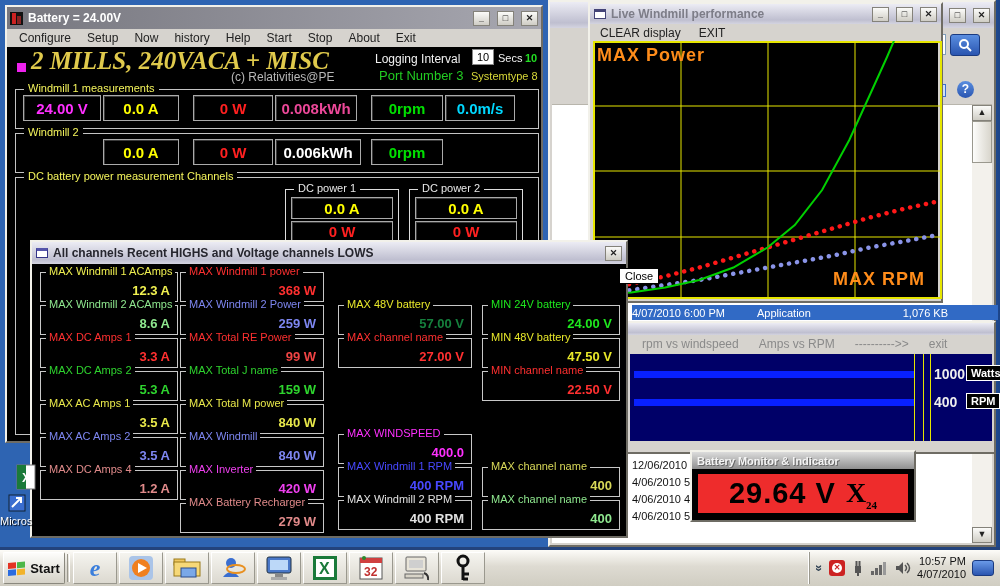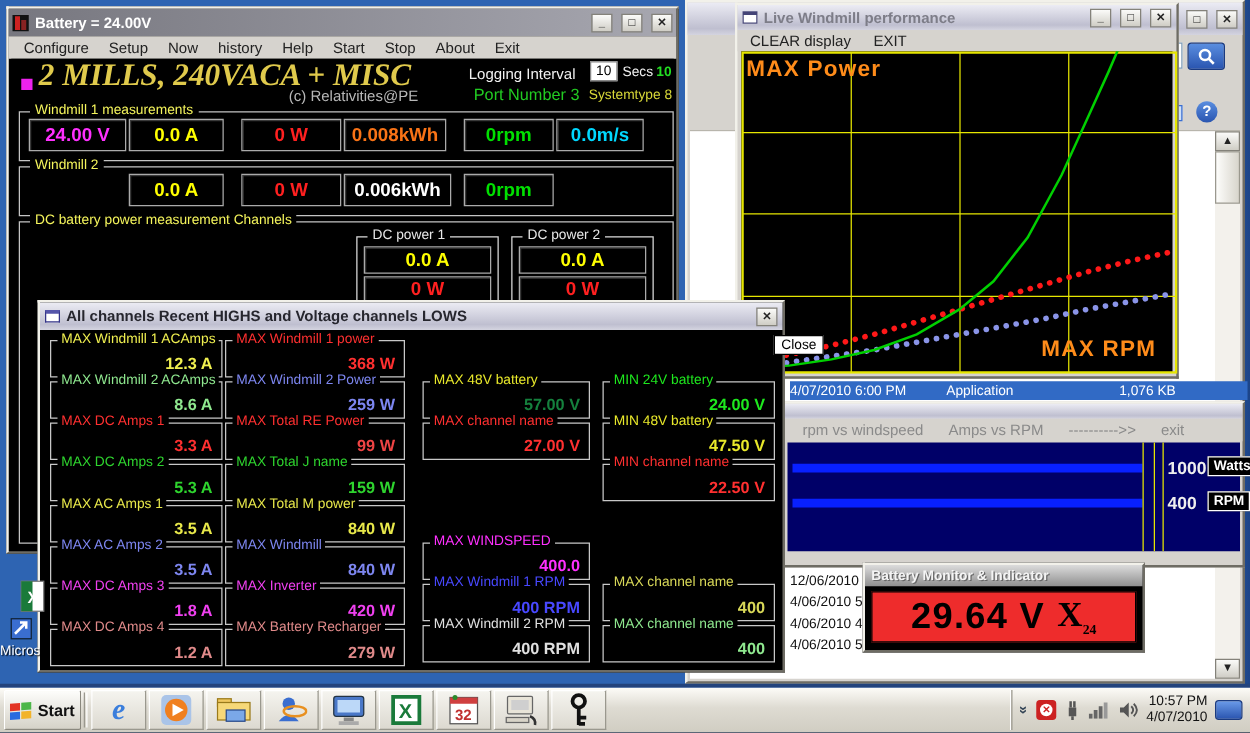--- a/index.html
+++ b/index.html
@@ -79,21 +79,21 @@
 
     <div class="abs" style="right:2px;top:103px;width:20px;bottom:2px;background:#f3f1ec">
       <div class="wbtn" style="width:20px;height:16px;margin:0">▲</div>
       <div style="width:20px;height:42px;background:linear-gradient(90deg,#fdfdfb,#d8d5cc);border:1px solid #9a988e"></div>
       <div class="wbtn" style="position:absolute;bottom:0;width:20px;height:16px;margin:0">▼</div>
     </div>
 
     <div class="frow" style="position:absolute;left:82px;top:303px;width:366px;background:#316ac5;color:#fff;height:15px">
       <span class="fdate">4/07/2010 6:00 PM</span>
       <span class="ftype" style="margin-left:13px">Application</span>
-      <span class="fsize" style="margin-right:50px;text-align:center">1,076 KB</span>
+      <span class="fsize" style="margin-right:50px;text-align:right">1,076 KB</span>
     </div>
 
     <div class="abs" style="left:82px;top:437px;width:314px">
 
     <div class="frow">
         <span class="fdate">4/06/2010 5:54 PM</span>
         <span class="ftype">Visual Basic Form File</span>
         <span class="fsize">1 KB</span>
       </div>
         <div class="frow">
@@ -155,21 +155,21 @@
       <span style="position:absolute;left:370px;top:21px;font-size:13px;color:#22cc22">Port Number  3</span>
       <span style="position:absolute;left:462px;top:23px;font-size:11px;color:#d8d838">Systemtype 8</span>
     </div>
 
     <div class="grp" style="left:8px;top:82px;width:524px;height:40px">
       <span class="glbl">Windmill 1 measurements</span>
     </div>
     <div class="cell" style="left:16px;top:88px;width:78px;height:26px;color:#ff30ff">24.00 V</div>
     <div class="cell" style="left:96px;top:88px;width:76px;height:26px;color:#ffff00">0.0 A</div>
     <div class="cell" style="left:186px;top:88px;width:80px;height:26px;color:#ff2020">0 W</div>
-    <div class="cell" style="left:268px;top:88px;width:82px;height:26px;color:#f97316">0.008kWh</div>
+    <div class="cell" style="left:268px;top:88px;width:82px;height:26px;color:#ec4899">0.008kWh</div>
     <div class="cell" style="left:364px;top:88px;width:72px;height:26px;color:#00e000">0rpm</div>
     <div class="cell" style="left:438px;top:88px;width:70px;height:26px;color:#00d8ff">0.0m/s</div>
 
     <div class="grp" style="left:8px;top:126px;width:524px;height:40px">
       <span class="glbl">Windmill 2</span>
     </div>
     <div class="cell" style="left:96px;top:132px;width:76px;height:26px;color:#ffff00">0.0 A</div>
     <div class="cell" style="left:186px;top:132px;width:80px;height:26px;color:#ff2020">0 W</div>
     <div class="cell" style="left:268px;top:132px;width:86px;height:26px;color:#fff">0.006kWh</div>
     <div class="cell" style="left:364px;top:132px;width:72px;height:26px;color:#00e000">0rpm</div>
@@ -272,24 +272,20 @@
       </div>
         <div class="gbox">
         <span class="glabel" style="color: rgb(232, 232, 74);">MAX AC Amps 1</span>
         <span class="gval" style="color: rgb(232, 232, 74);">3.5 A</span>
       </div>
         <div class="gbox">
         <span class="glabel" style="color: rgb(125, 134, 240);">MAX AC Amps 2</span>
         <span class="gval" style="color: rgb(125, 134, 240);">3.5 A</span>
       </div>
         <div class="gbox">
-        <span class="glabel" style="color: rgb(240, 64, 240);">MAX DC Amps 3</span>
-        <span class="gval" style="color: rgb(240, 64, 240);">1.8 A</span>
-      </div>
-        <div class="gbox">
         <span class="glabel" style="color: rgb(224, 138, 138);">MAX DC Amps 4</span>
         <span class="gval" style="color: rgb(224, 138, 138);">1.2 A</span>
       </div>
       </div>
     <div class="dcol" style="left:148px;top:30px;width:144px">
 
     <div class="gbox">
         <span class="glabel" style="color: rgb(255, 48, 48);">MAX Windmill 1 power</span>
         <span class="gval" style="color: rgb(255, 48, 48);">368 W</span>
       </div>

